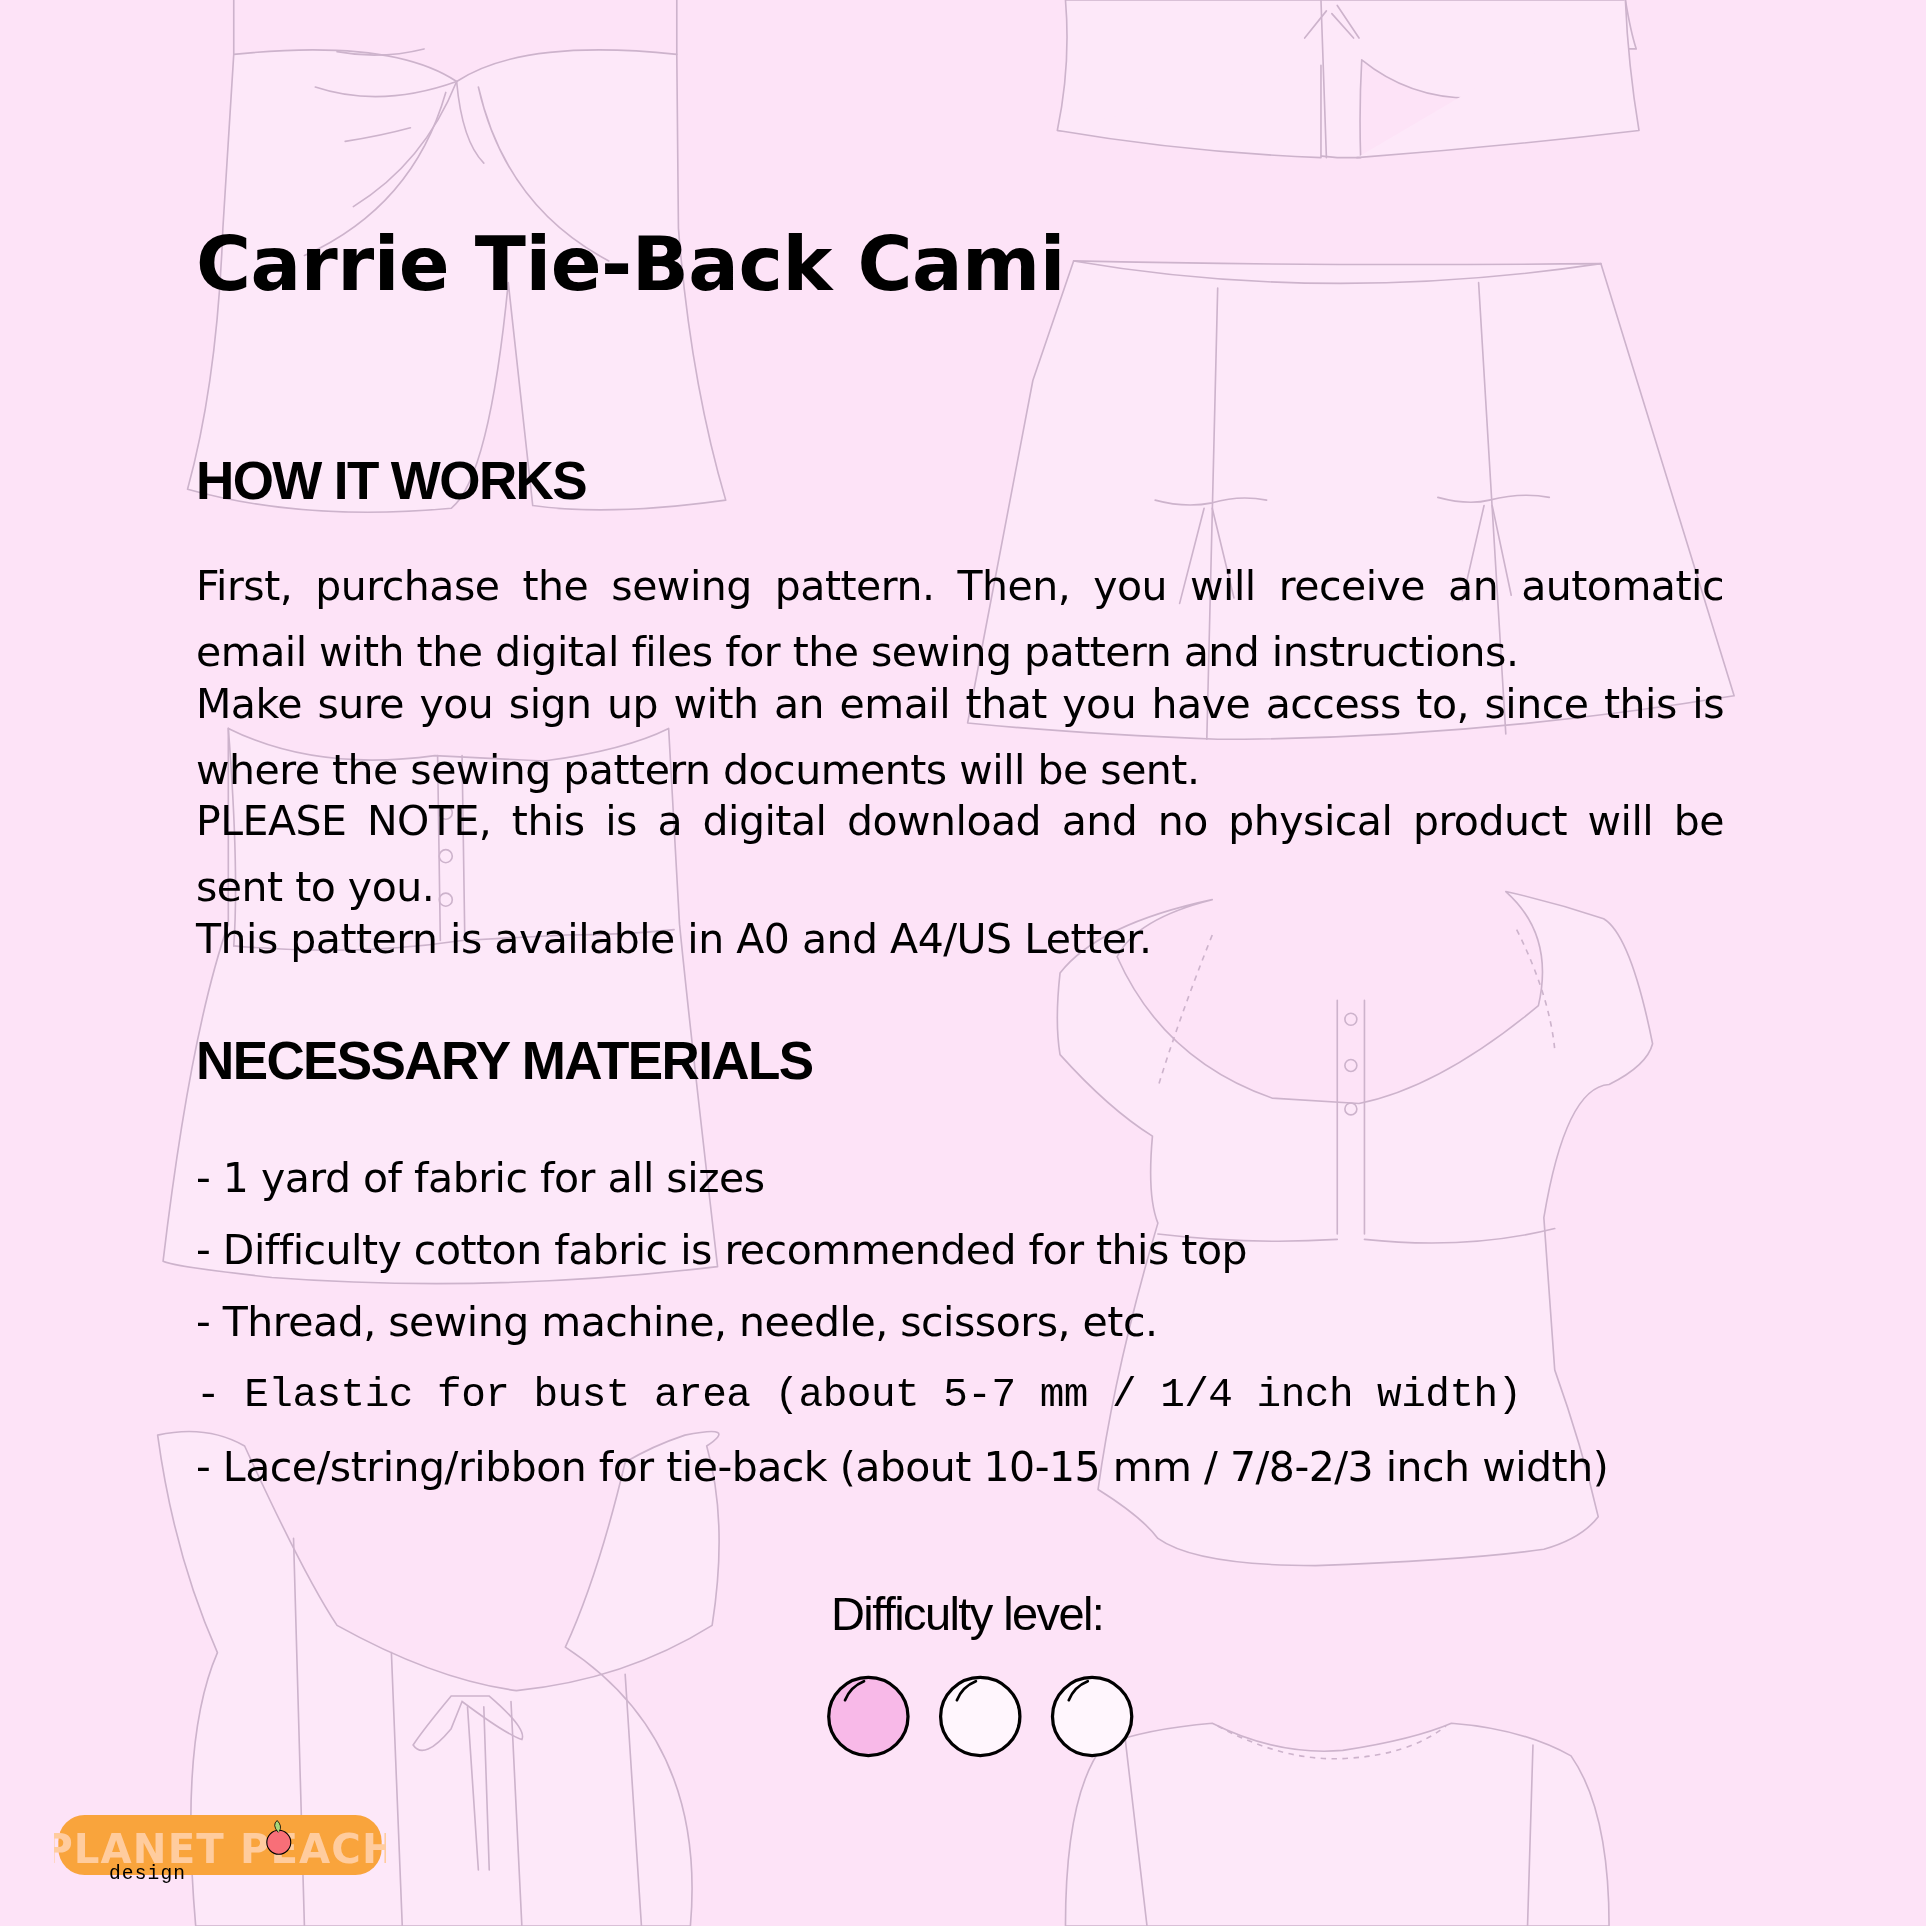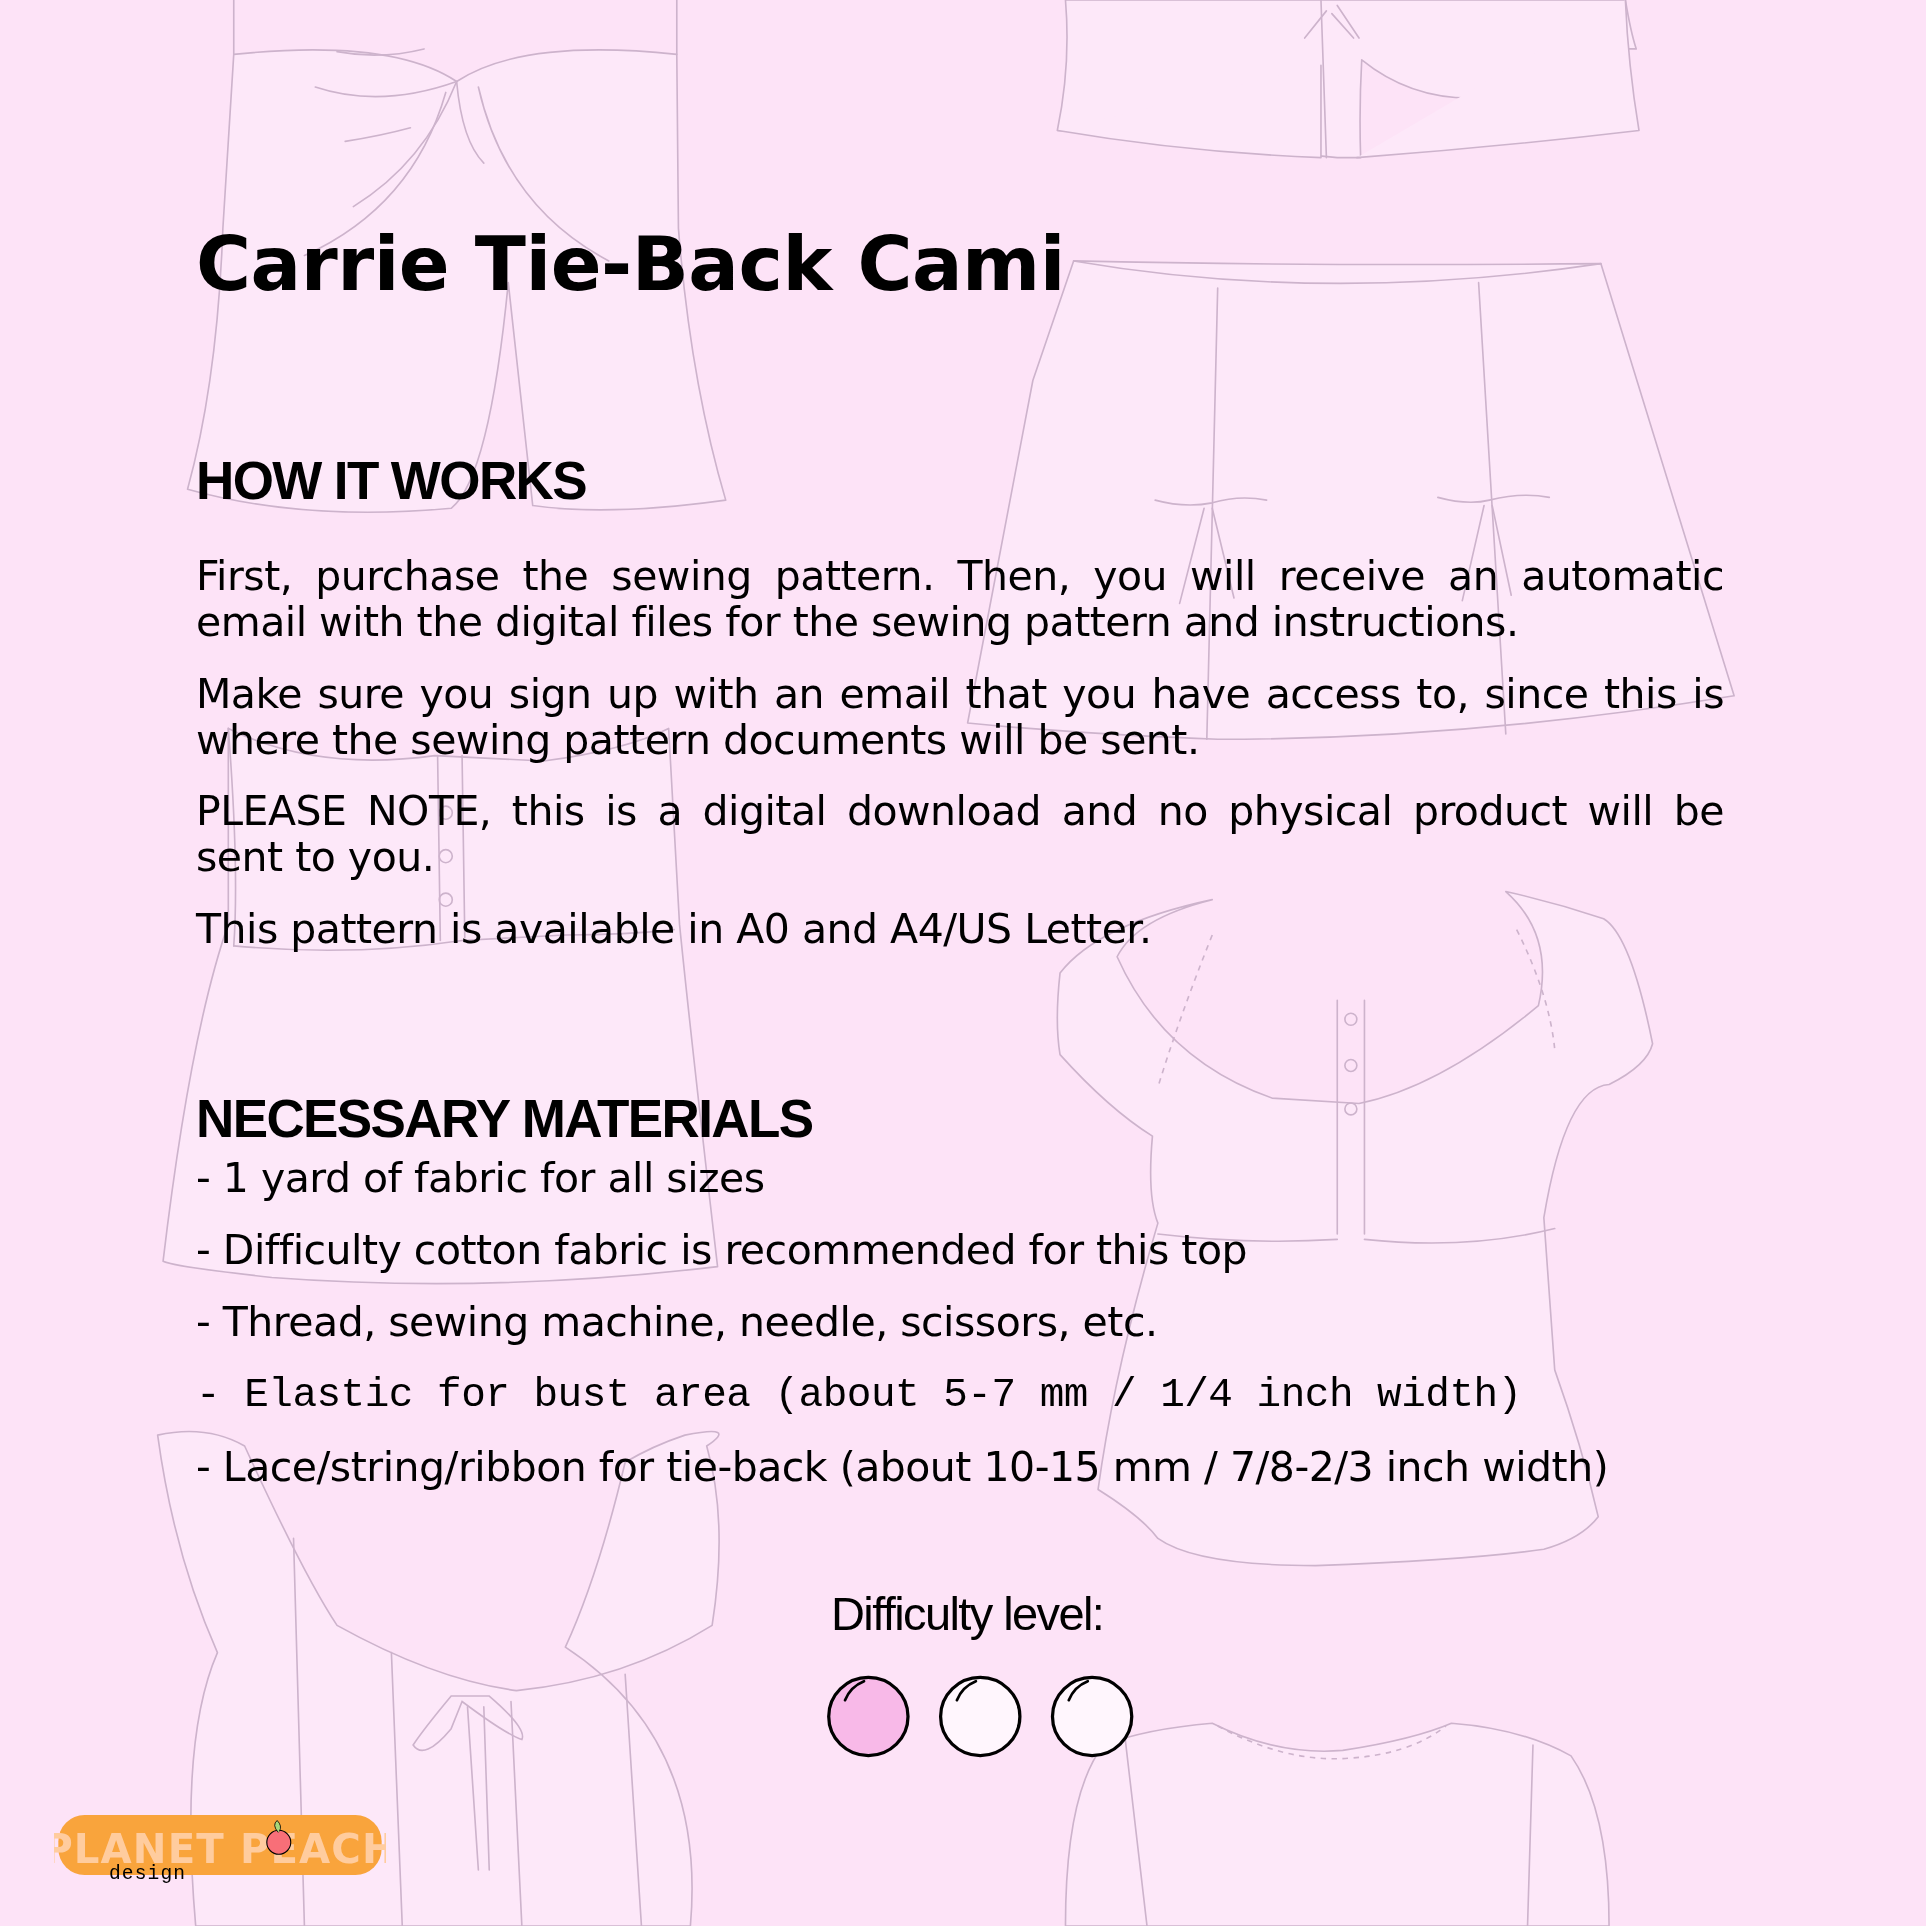--- a/index.html
+++ b/index.html
@@ -16,21 +16,21 @@
   .title {
     position:absolute; left:196px; top:220px;
     font-size:75px; font-weight:700; letter-spacing:-0.5px; white-space:nowrap;
     font-family:"DejaVu Sans", sans-serif;
   }
   .h2 {
     position:absolute; left:196px; font-size:53px; font-weight:700; letter-spacing:-1.6px;
     white-space:nowrap; font-family:"Liberation Sans", sans-serif;
   }
   .para {
-    position:absolute; left:196px; width:1528px; font-size:41px; line-height:46px;
+    position:absolute; left:196px; width:1528px; font-size:41px; line-height:66px;
     text-align:justify; text-align-last:left; font-family:"DejaVu Sans", sans-serif;
     letter-spacing:-0.5px;
   }
   .item {
     position:absolute; left:196px; font-size:41px; line-height:49px; white-space:nowrap;
     font-family:"DejaVu Sans", sans-serif; letter-spacing:-0.5px;
   }
   .diff-label {
     position:absolute; left:831px; top:1586px; font-size:47px; white-space:nowrap;
     font-family:"Liberation Sans", sans-serif; letter-spacing:-1.6px;
@@ -110,21 +110,21 @@
 </svg>
 
 <div class="title">Carrie Tie-Back Cami</div>
 
 <div class="h2" style="top:450px;">HOW IT WORKS</div>
 <div class="para" style="top:553px;">First, purchase the sewing pattern. Then, you will receive an automatic email with the digital files for the sewing pattern and instructions.</div>
 <div class="para" style="top:671px;">Make sure you sign up with an email that you have access to, since this is where the sewing pattern documents will be sent.</div>
 <div class="para" style="top:788px;">PLEASE NOTE, this is a digital download and no physical product will be sent to you.</div>
 <div class="para" style="top:906px;">This pattern is available in A0 and A4/US Letter.</div>
 
-<div class="h2" style="top:1088px;">NECESSARY MATERIALS</div>
+<div class="h2" style="top:1030px;">NECESSARY MATERIALS</div>
 <div class="item" style="top:1154px;">- 1 yard of fabric for all sizes</div>
 <div class="item" style="top:1226px;">- Difficulty cotton fabric is recommended for this top</div>
 <div class="item" style="top:1298px;">- Thread, sewing machine, needle, scissors, etc.</div>
 <div class="item" style="top:1371px;font-family:Liberation Mono, monospace;">- Elastic for bust area (about 5-7 mm / 1/4 inch width)</div>
 <div class="item" style="top:1443px;">- Lace/string/ribbon for tie-back (about 10-15 mm / 7/8-2/3 inch width)</div>
 
 <div class="diff-label">Difficulty level:</div>
 <svg class="dots" viewBox="0 0 580 160">
   <g>
     <ellipse cx="78" cy="80" rx="73" ry="72" fill="#f8b9e8" stroke="#000" stroke-width="6"></ellipse>

